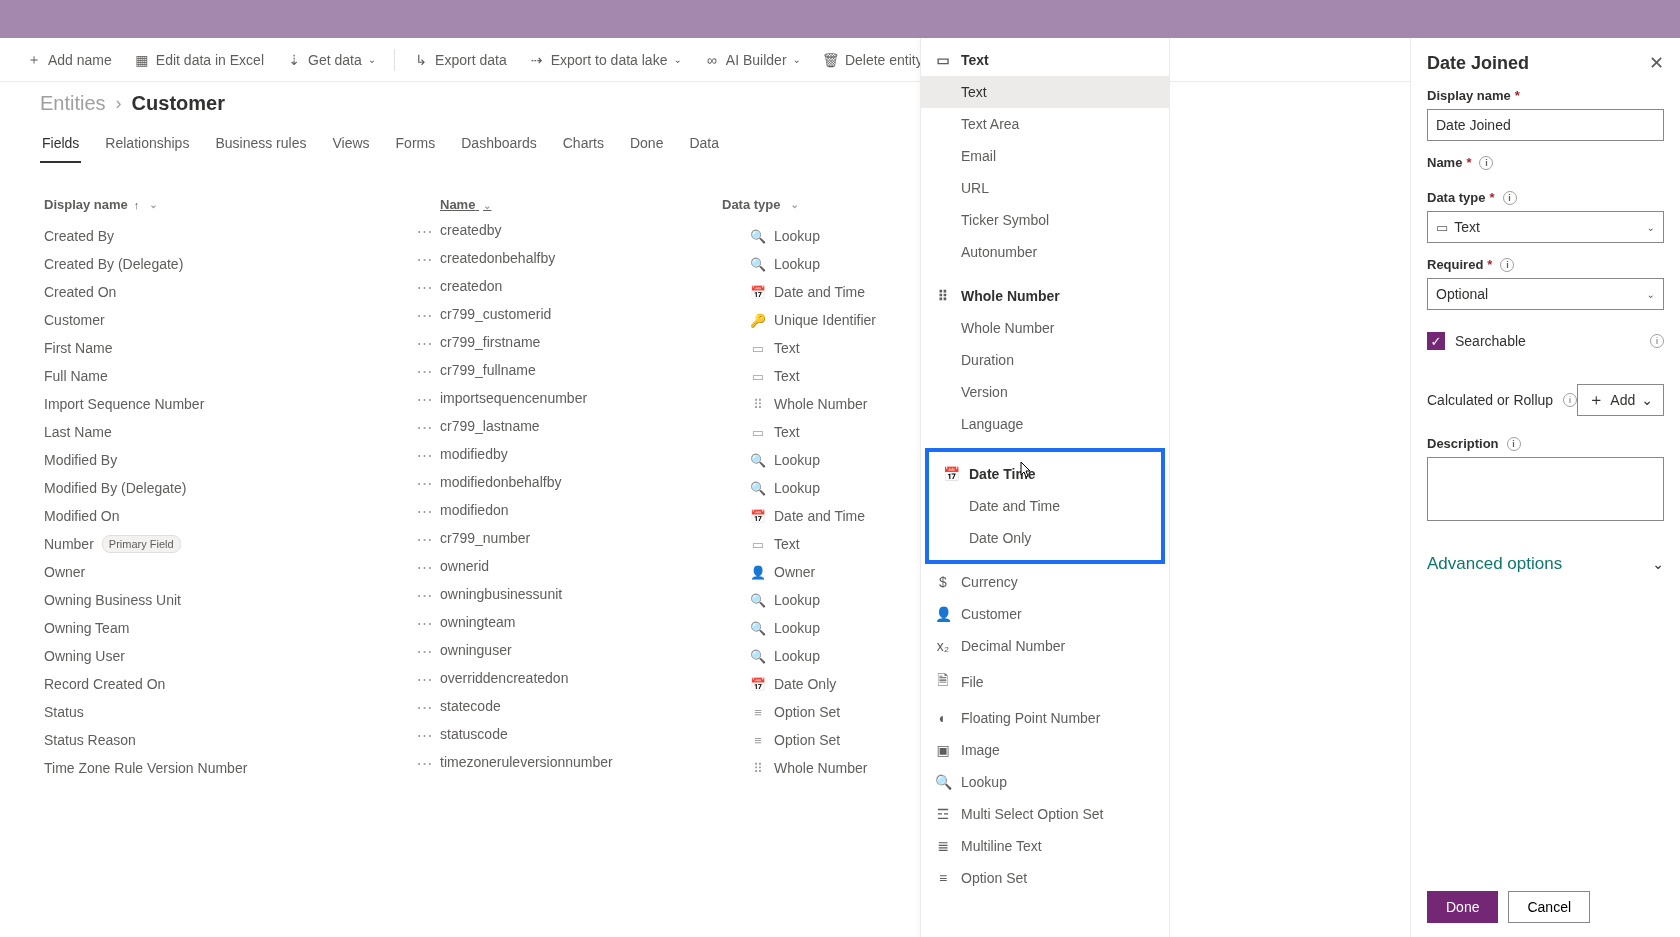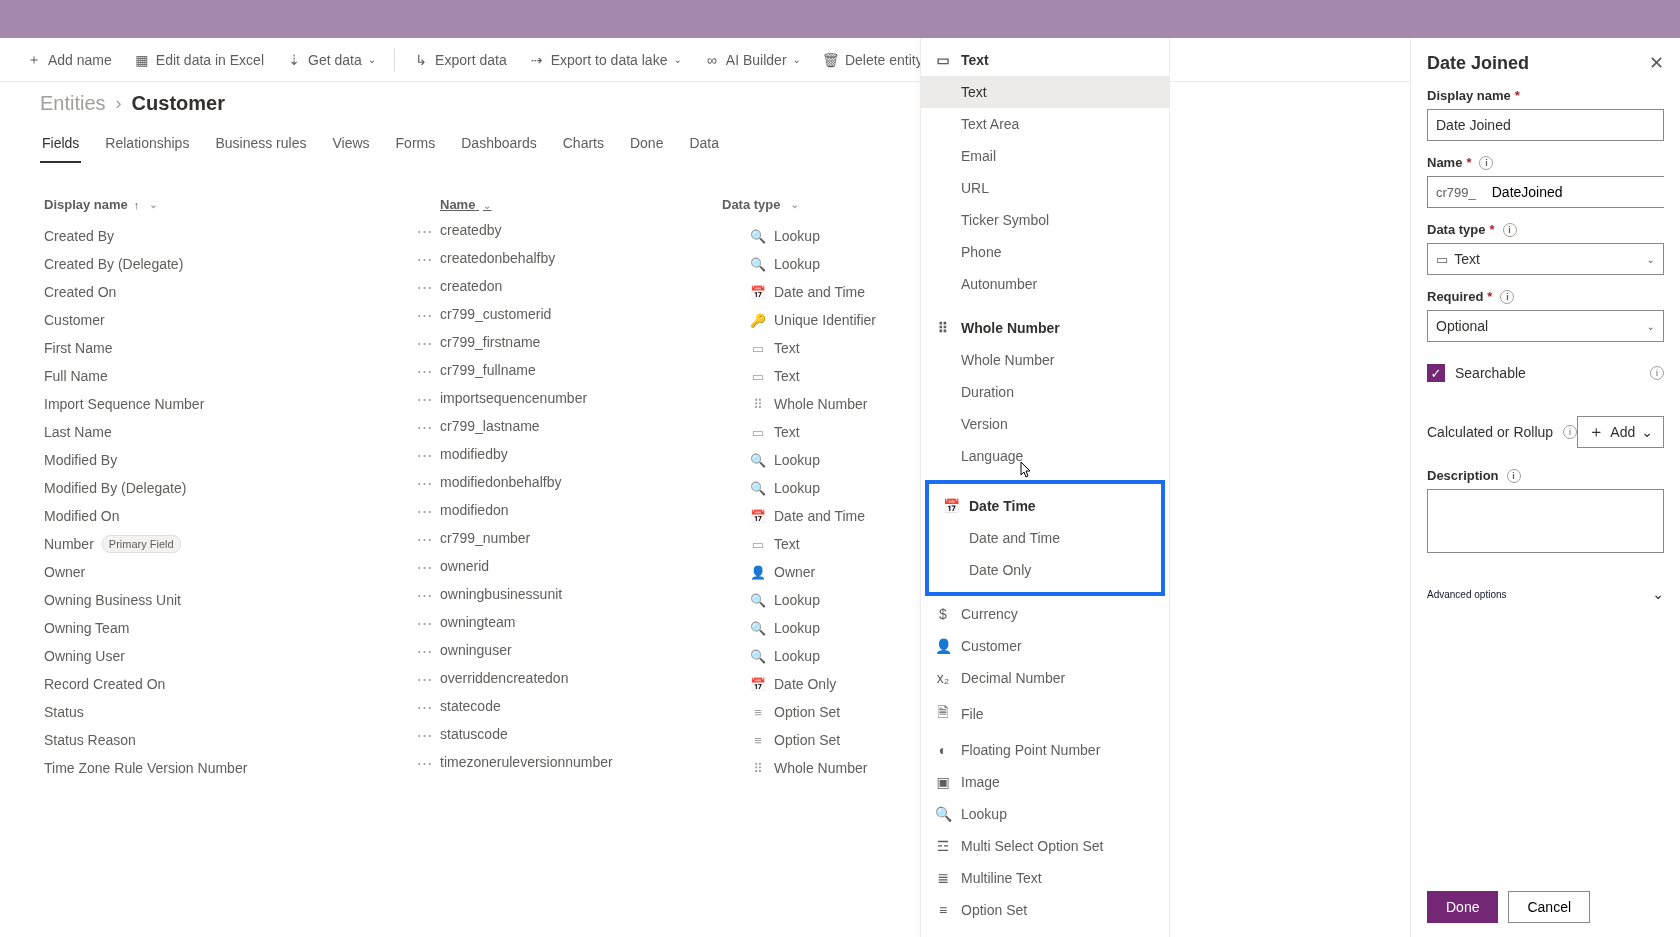--- a/index.html
+++ b/index.html
@@ -80,21 +80,21 @@
   .checkbox { width: 18px; height: 18px; background: #742774; display: inline-flex; align-items: center; justify-content: center; color: #fff; font-size: 13px; }
 
   .calc-row { display: flex; align-items: center; justify-content: space-between; margin: 20px 0; }
   .calc-label { font-size: 14px; color: #323130; display: flex; align-items: center; gap: 6px; }
   .add-btn { height: 32px; border: 1px solid #8a8886; background: #fff; padding: 0 10px; display: flex; align-items: center; gap: 6px; cursor: pointer; font-size: 14px; color: #323130; }
   .add-btn .plus { font-size: 16px; }
 
   .form-textarea { width: 100%; height: 64px; border: 1px solid #8a8886; padding: 6px 8px; font-size: 14px; resize: none; }
 
   .adv-row { display: flex; align-items: center; justify-content: space-between; margin-top: 16px; cursor: pointer; }
-  .adv-label { font-size: 10px; color: #0f172a; }
+  .adv-label { font-size: 17px; color: #0f766e; }
 
   .footer { margin-top: auto; display: flex; gap: 10px; padding: 14px 0; }
   .btn { height: 32px; padding: 0 18px; font-size: 14px; border: 1px solid #8a8886; background: #fff; cursor: pointer; display: inline-flex; align-items: center; }
   .btn.primary { background: #742774; color: #fff; border-color: #742774; }
 
   
   svg { display: block; }
 
   
   .cursor-img { position: absolute; top: 460px; left: 1015px; z-index: 10; pointer-events: none; font-size: 18px; color: #323130; }
@@ -408,21 +408,20 @@
     <div class="type-group">
       <div class="type-group-header">
         <span class="g-icon">▭</span>
         <span>Text</span>
       </div>
       <div class="type-option selected">Text</div>
       <div class="type-option">Text Area</div>
       <div class="type-option">Email</div>
       <div class="type-option">URL</div>
       <div class="type-option">Ticker Symbol</div>
-      <div class="type-option">Phone</div>
       <div class="type-option">Autonumber</div>
     </div>
     <div class="type-group">
       <div class="type-group-header">
         <span class="g-icon">⠿</span>
         <span>Whole Number</span>
       </div>
       <div class="type-option">Whole Number</div>
       <div class="type-option">Duration</div>
       <div class="type-option">Version</div>
@@ -493,24 +492,20 @@
     </div>
     <input class="form-input" value="Date Joined" style="">
   </div>
 
   <div class="form-group">
     <div class="form-label">
       <span>Name</span>
         <span class="req">*</span>
       <span class="info-icon">i</span>
     </div>
-    <div class="form-input composite">
-      <span class="prefix">cr799_</span>
-      <input value="DateJoined" style="">
-    </div>
   </div>
 
   <div class="form-group">
     <div class="form-label">
       <span>Data type</span>
         <span class="req">*</span>
       <span class="info-icon">i</span>
     </div>
     <div class="form-select">
       <span style="display:flex;align-items:center;">

